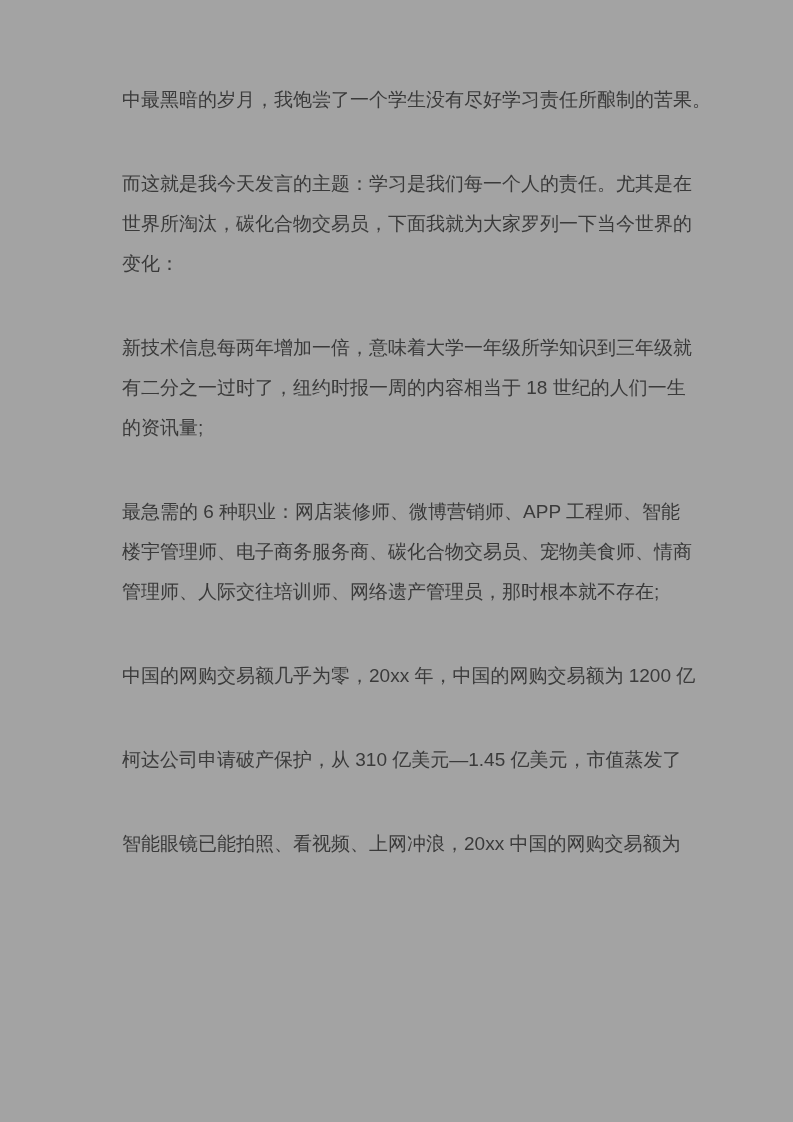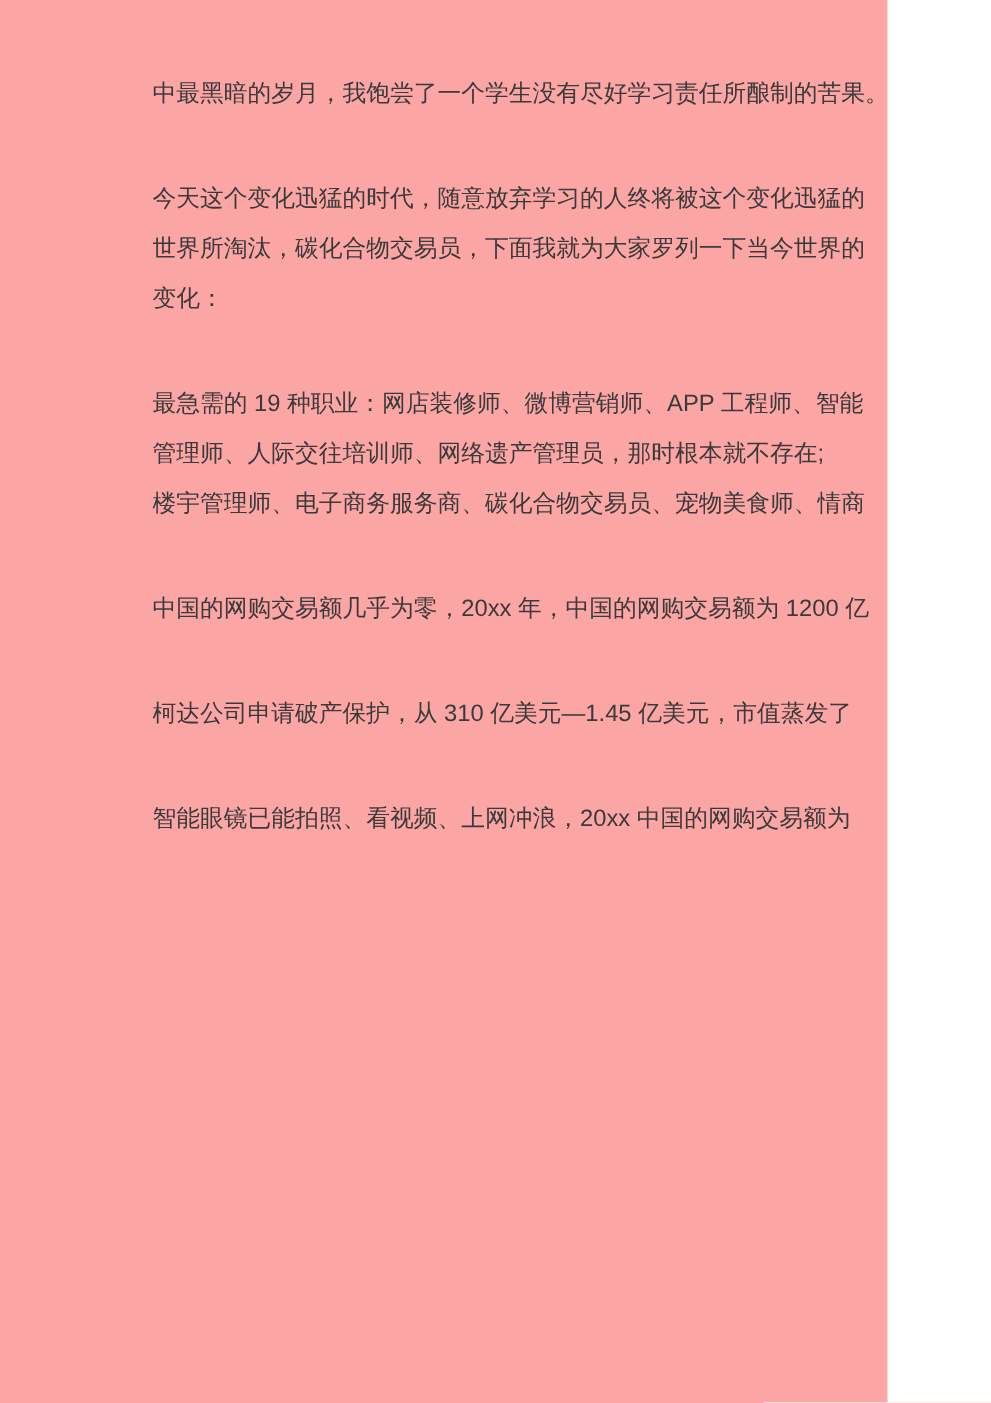--- a/index.html
+++ b/index.html
@@ -2,25 +2,25 @@
 <html><head>
 <meta charset="utf-8">
 <style>
   html, body {
     margin: 0;
     padding: 0;
     background: #ffffff;
   }
   .page {
     position: relative;
-    width: 710px;
+    width: 793px;
     height: 1122px;
-    background: #fca5a5;
+    background: #a3a3a3;
     box-sizing: border-box;
-    padding: 56px 100px 0 122px;
+    padding: 80px 100px 0 122px;
     overflow: hidden;
   }
   .para {
     margin: 0 0 44px 0;
     font-size: 19px;
     line-height: 40px;
     color: #3a3a3a;
     
     font-family: "Liberation Sans", "DejaVu Sans", serif;
     letter-spacing: 0;
@@ -33,30 +33,35 @@
 </head>
 <body>
 
 <div class="page">
 
   <p class="para">
     <span class="line">中最黑暗的岁月，我饱尝了一个学生没有尽好学习责任所酿制的苦果。</span>
   </p>
 
   <p class="para">
-    <span class="line">今天这个变化迅猛的时代，随意放弃学习的人终将被这个变化迅猛的</span>
+    <span class="line">而这就是我今天发言的主题：学习是我们每一个人的责任。尤其是在</span>
     <span class="line">世界所淘汰，碳化合物交易员，下面我就为大家罗列一下当今世界的</span>
     <span class="line">变化：</span>
   </p>
 
+  <p class="para">
+    <span class="line">新技术信息每两年增加一倍，意味着大学一年级所学知识到三年级就</span>
+    <span class="line">有二分之一过时了，纽约时报一周的内容相当于 18 世纪的人们一生</span>
+    <span class="line">的资讯量;</span>
+  </p>
 
   <p class="para">
-    <span class="line">最急需的 19 种职业：网店装修师、微博营销师、APP 工程师、智能</span>
+    <span class="line">最急需的 6 种职业：网店装修师、微博营销师、APP 工程师、智能</span>
+    <span class="line">楼宇管理师、电子商务服务商、碳化合物交易员、宠物美食师、情商</span>
     <span class="line">管理师、人际交往培训师、网络遗产管理员，那时根本就不存在;</span>
-    <span class="line">楼宇管理师、电子商务服务商、碳化合物交易员、宠物美食师、情商</span>
   </p>
 
   <p class="para">
     <span class="line">中国的网购交易额几乎为零，20xx 年，中国的网购交易额为 1200 亿</span>
   </p>
 
   <p class="para">
     <span class="line">柯达公司申请破产保护，从 310 亿美元—1.45 亿美元，市值蒸发了</span>
   </p>
 

